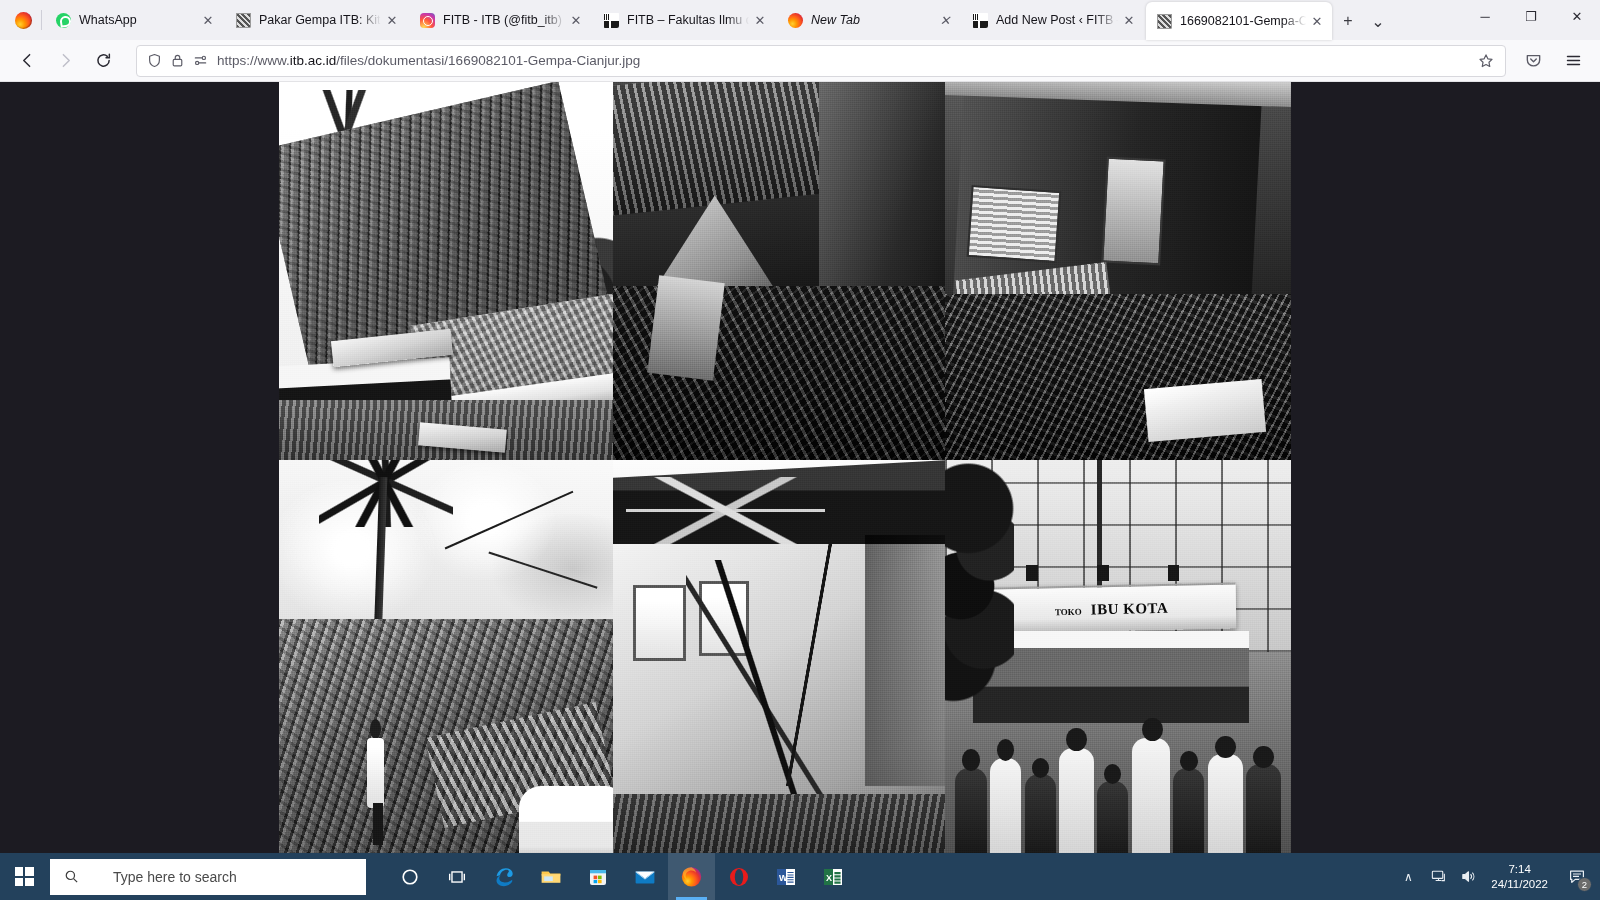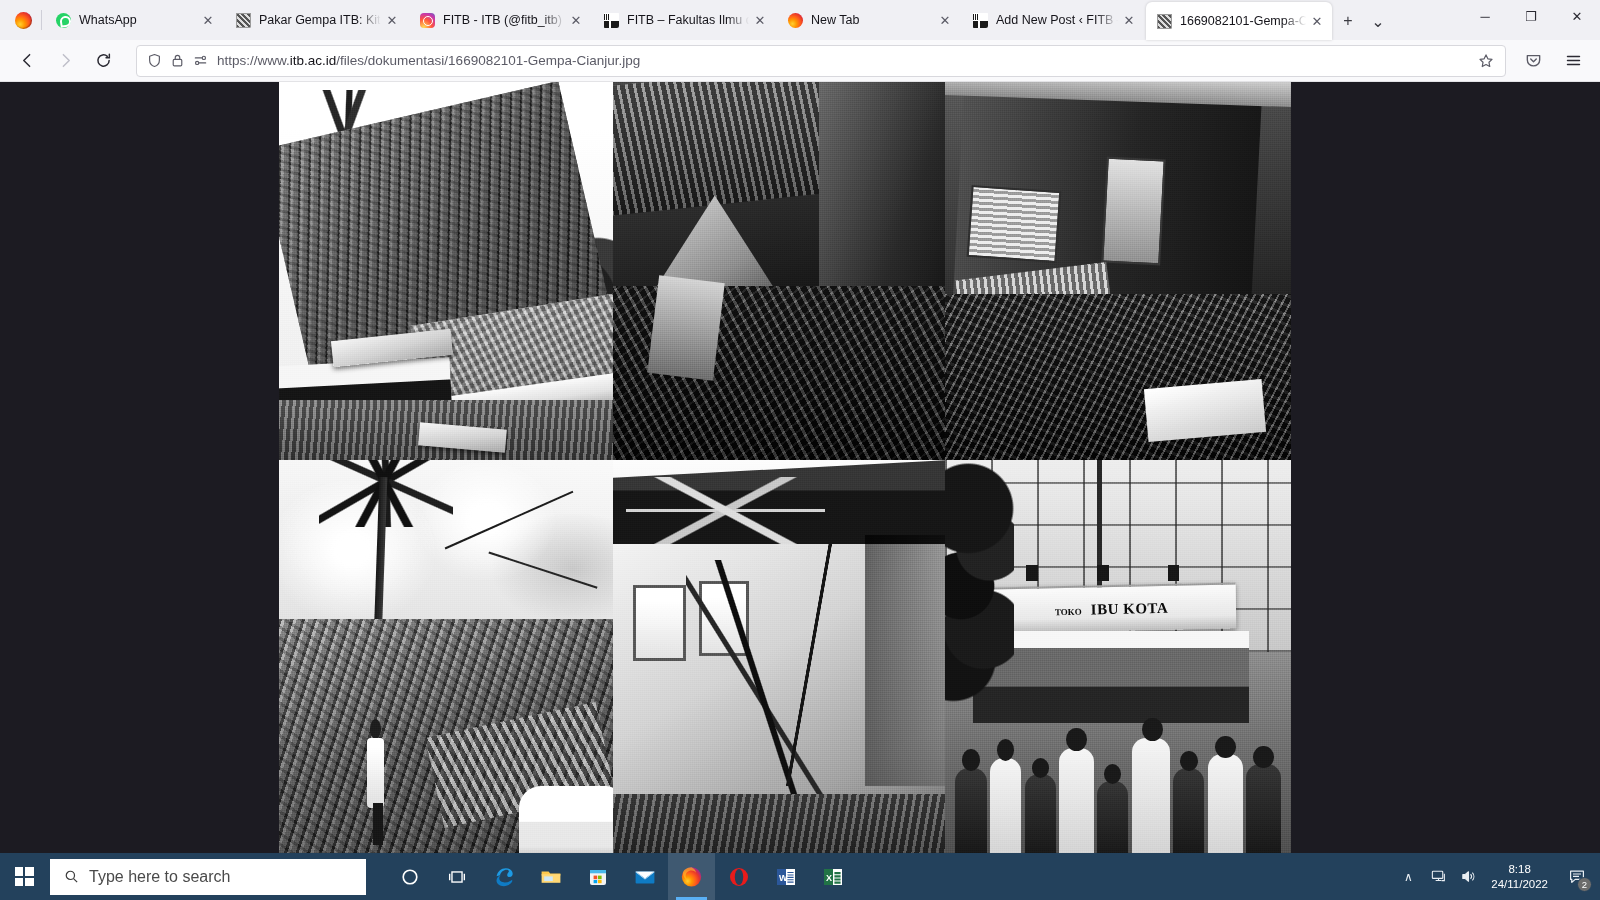--- a/index.html
+++ b/index.html
@@ -52,21 +52,21 @@
     border-radius: 5px 5px 0 0;
     color: #15141a;
     font-size: 12.5px;
     min-width: 0;
     position: relative;
   }
   .tab.w1 { width: 178px; }
   .tab.w2 { width: 182px; }
   .tab.w3 { width: 182px; }
   .tab.w4 { width: 182px; }
-  .tab.w5 { width: 183px; }
+  .tab.w5 { width: 183px; font-style: italic; }
   .tab.w6 { width: 182px; }
   .tab.active {
     background: #ffffff;
     height: 38px;
     border-radius: 6px 6px 0 0;
     box-shadow: 0 0 3px rgba(0,0,0,.18);
     width: 186px;
     margin-bottom: 0;
   }
   .tab-favicon {
@@ -586,21 +586,22 @@
     width: 19px; height: 19px;
     display: grid; grid-template-columns: 1fr 1fr; grid-template-rows: 1fr 1fr;
     gap: 2px;
   }
   .win-logo i { background: #ffffff; display: block; }
   .searchbox {
     width: 316px; height: 36px; flex: 0 0 316px;
     background: #ffffff; color: #4a4a4a;
     display: flex; align-items: center;
     padding: 0 10px; margin-left: 2px;
-    font-size: 16px;
+    font-size: 14px;
+    gap: 24px;
   }
   .searchbox .si { margin: 0 10px 0 4px; color: #3b3b3b; display: flex; }
   .tb-icons { display: flex; align-items: center; margin-left: 20px; gap: 0; }
   .tb-icon {
     width: 47px; height: 47px;
     display: flex; align-items: center; justify-content: center;
     position: relative;
   }
   .tb-icon.active { background: rgba(255,255,255,.13); }
   .tb-icon.active::after {
@@ -1028,21 +1029,21 @@
       </svg>
     </div>
     <div class="tray-ico">
       <svg width="17" height="17" viewBox="0 0 18 18" fill="none" stroke="#e9eef3" stroke-width="1.15" stroke-linejoin="round">
         <path d="M3 6.8h2.6L9 4v10L5.6 11.2H3z" fill="#e9eef3"></path>
         <path d="M11.2 6.6a3.6 3.6 0 0 1 0 4.8"></path>
         <path d="M13.1 4.8a6.3 6.3 0 0 1 0 8.4"></path>
       </svg>
     </div>
     <div class="clock">
-      <div>8:18</div>
+      <div>7:14</div>
       <div>24/11/2022</div>
     </div>
     <div class="notif">
       <svg width="18" height="18" viewBox="0 0 18 18" fill="none" stroke="#e9eef3" stroke-width="1.2" stroke-linejoin="round">
         <path d="M2.6 3.2h12.8v8.2H7.2L3.8 14.4v-3H2.6z"></path>
         <path d="M5 6h8M5 8.4h6" stroke-width="1.1"></path>
       </svg>
       <span class="badge">2</span>
     </div>
   </div>

